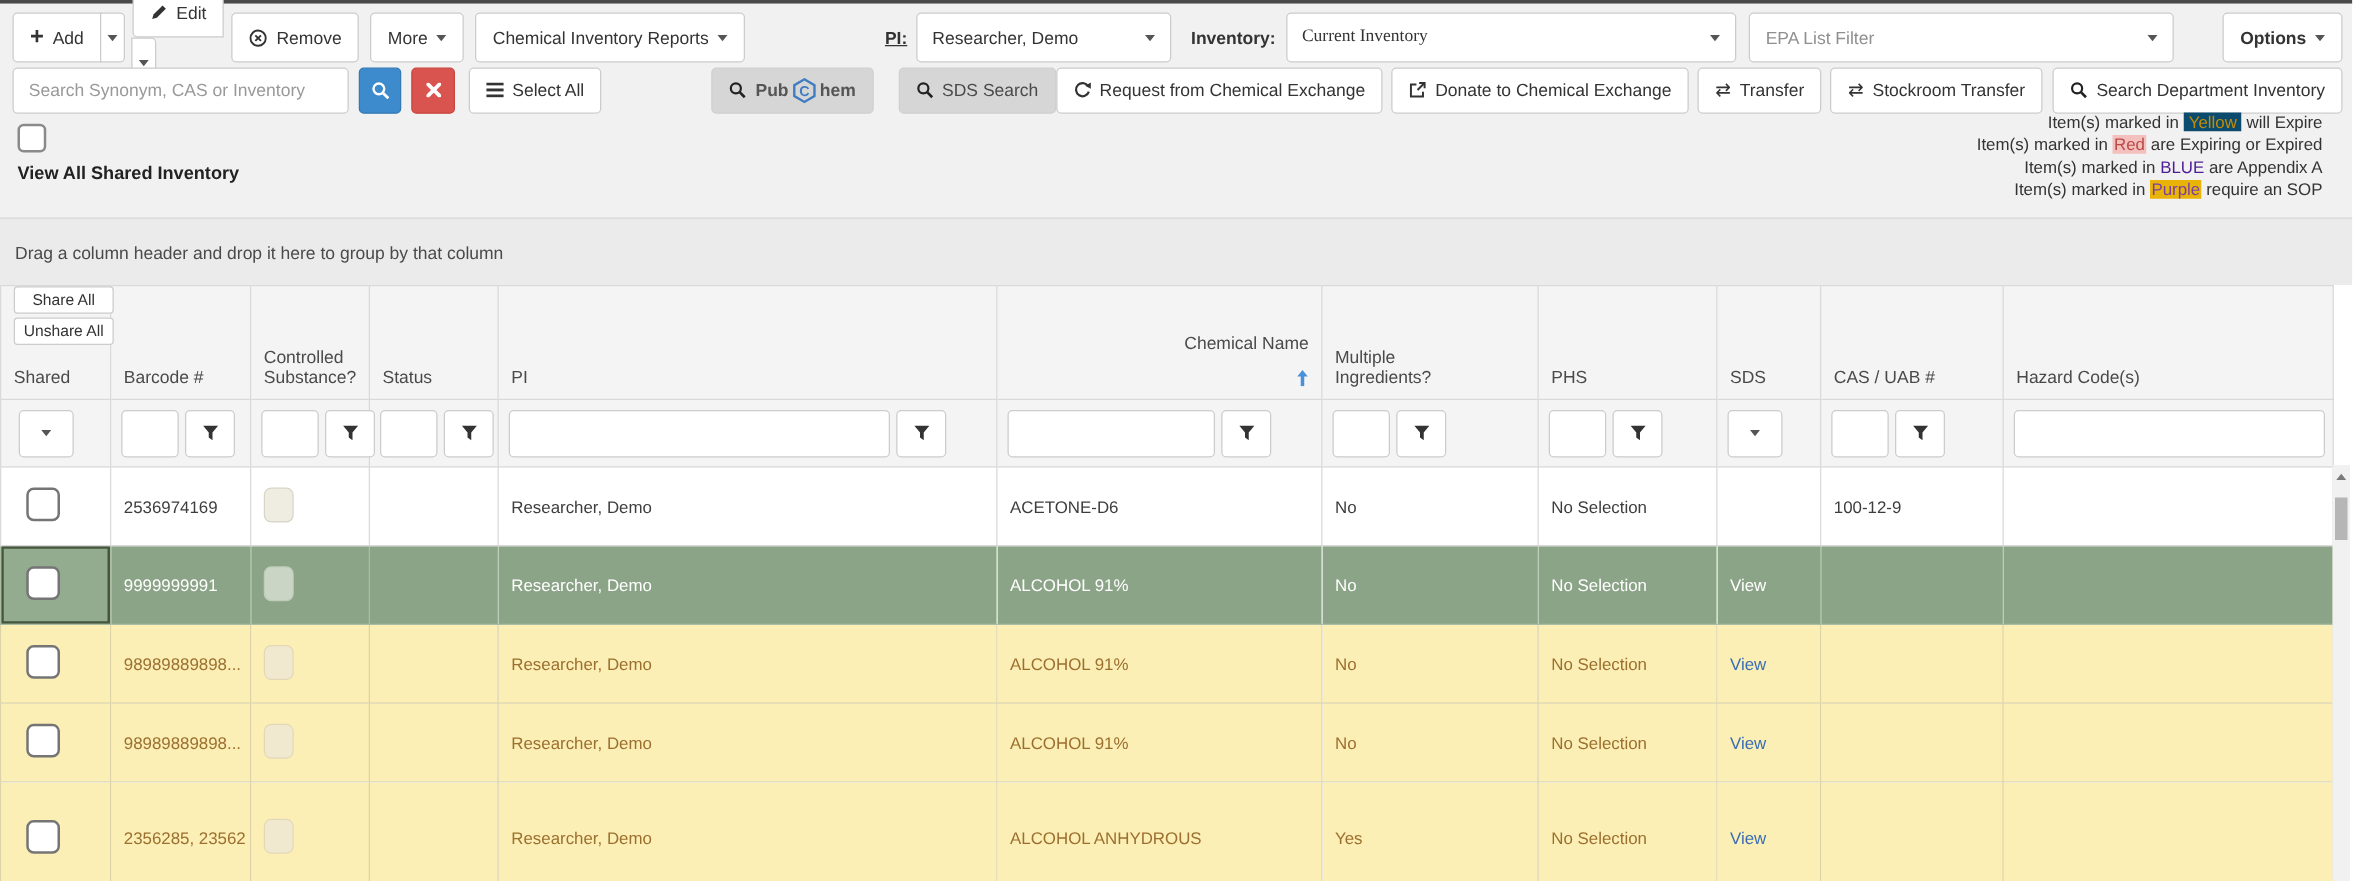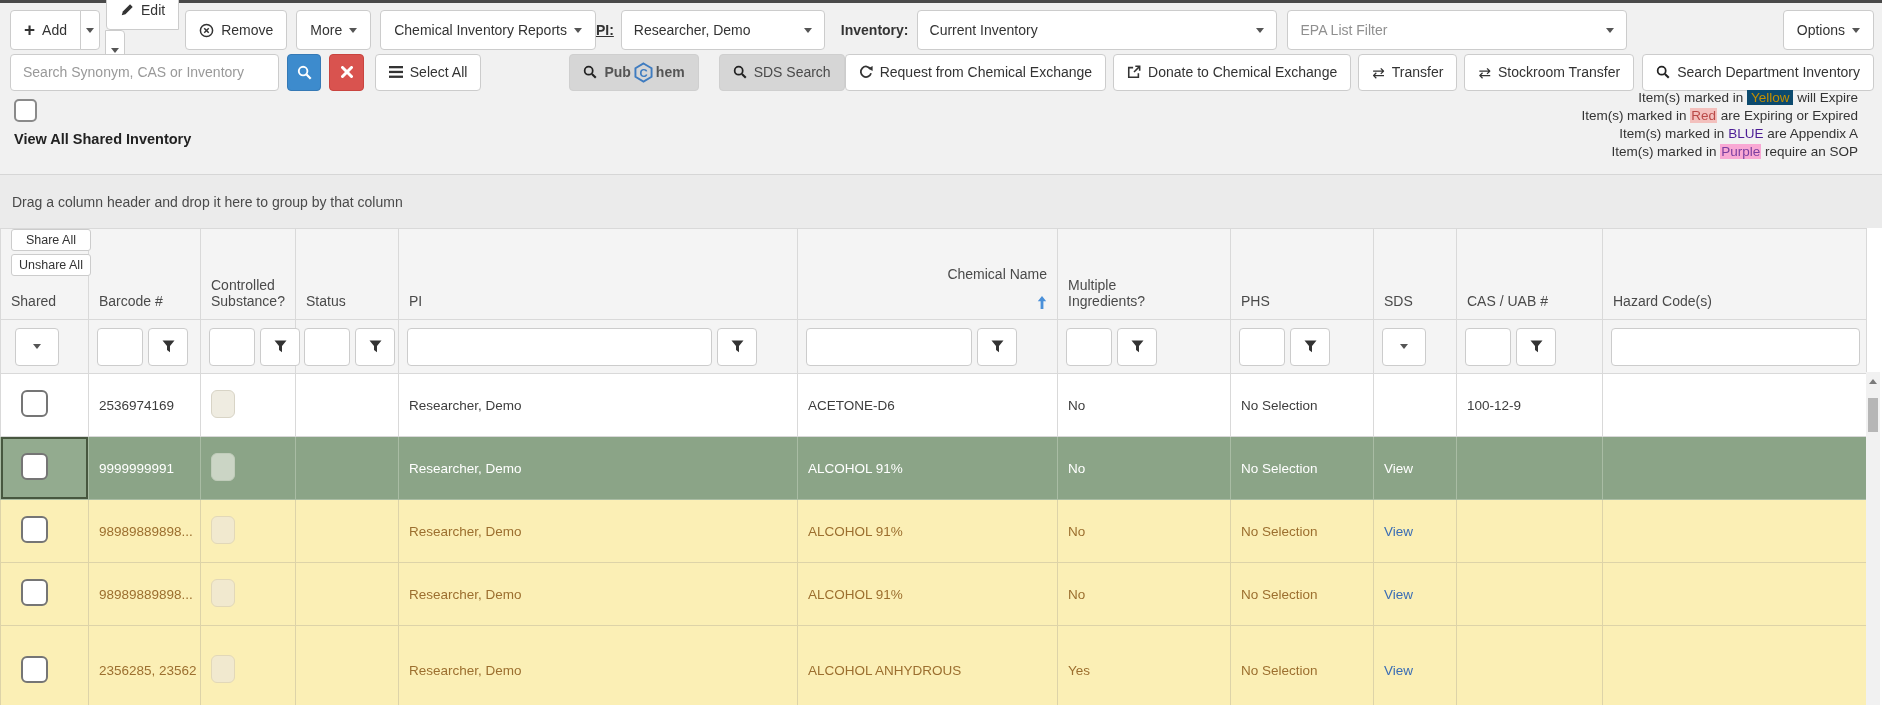--- a/index.html
+++ b/index.html
@@ -36,21 +36,21 @@
   .icon-btn.blue { background:#3d8bcd; border-color:#3579b5; color:#fff; }
   .icon-btn.red  { background:#d9534f; border-color:#c9443f; color:#fff; }
   .gray-btn { background:#d6d6d6; border-color:#cfcfcf; color:#4a4a4a; }
   .pubchem-txt { font-weight:600; color:#555; }
 
   
   .legend { position:absolute; top:86px; right:24px; text-align:right; font-size:13.5px; line-height:18px; color:#333; }
   .hl-yellow { color:#c28e00; background:#0c4a6e; padding:0 4px; }
   .hl-red    { color:#b94a48; background:#f3c0bd; padding:0 1px; }
   .hl-blue   { color:#4c1d95; }
-  .hl-purple { color:#7b3fa0; background:#f9a8d4; padding:0 1px; }
+  .hl-purple { color:#7b3fa0; background:#eab308; padding:0 1px; }
 
   .shared-toggle { position:absolute; top:96px; left:14px; display:flex; align-items:flex-start; gap:9px;flex-direction:column; }
   .cb-ui { width:23px; height:23px; border:2px solid #8a8a8a; border-radius:5px; background:#fff; display:inline-block; cursor:pointer; }
   .shared-toggle .lbl { font-weight:700; font-size:14.5px; color:#222; }
 
   
   .groupband { position:absolute; top:174px; left:0; right:0; height:54px; background:#ebebeb;
                border-top:1px solid #d6d6d6; display:flex; align-items:center; padding-left:12px;
                font-size:14px; color:#4a4a4a; }
 
@@ -142,38 +142,38 @@
       <button class="btn" style="margin-left:9px;">
         <span>More</span>
         <span class="caret"></span>
       </button>
 
       <button class="btn" style="margin-left:9px;">
         <span>Chemical Inventory Reports</span>
         <span class="caret"></span>
       </button>
 
-      <span class="field-label" style="text-decoration:underline;">PI:</span>
+      <span class="field-label" style="margin-left:112px;text-decoration:underline;">PI:</span>
       <span class="select" style="margin-left:7px; width:204px;">
         <span>Researcher, Demo</span>
         <span class="caret"></span>
       </span>
 
       <span class="field-label" style="margin-left:16px;">Inventory:</span>
-      <span class="select" style="margin-left:8px; width:360px;">
+      <span class="select" style="margin-left:8px; width:360px;font-family:Liberation Serif, serif;">
         <span>Current Inventory</span>
         <span class="caret"></span>
       </span>
 
       <span class="select placeholder" style="margin-left:10px; width:340px;">
         <span>EPA List Filter</span>
         <span class="caret"></span>
       </span>
 
-      <button class="btn" style="margin-left:auto;">
+      <button class="btn" style="margin-left:auto;font-weight:bold;">
         <span>Options</span>
         <span class="caret"></span>
       </button>
     </div>
 
     <div class="tb-row2">
       <input class="search-input" placeholder="Search Synonym, CAS or Inventory" style="">
       <button class="icon-btn blue" style="margin-left:8px;">
         <svg width="15" height="15" viewBox="0 0 16 16">
             <circle cx="6.5" cy="6.5" r="4.6" fill="none" stroke="#fff" stroke-width="2"></circle>

